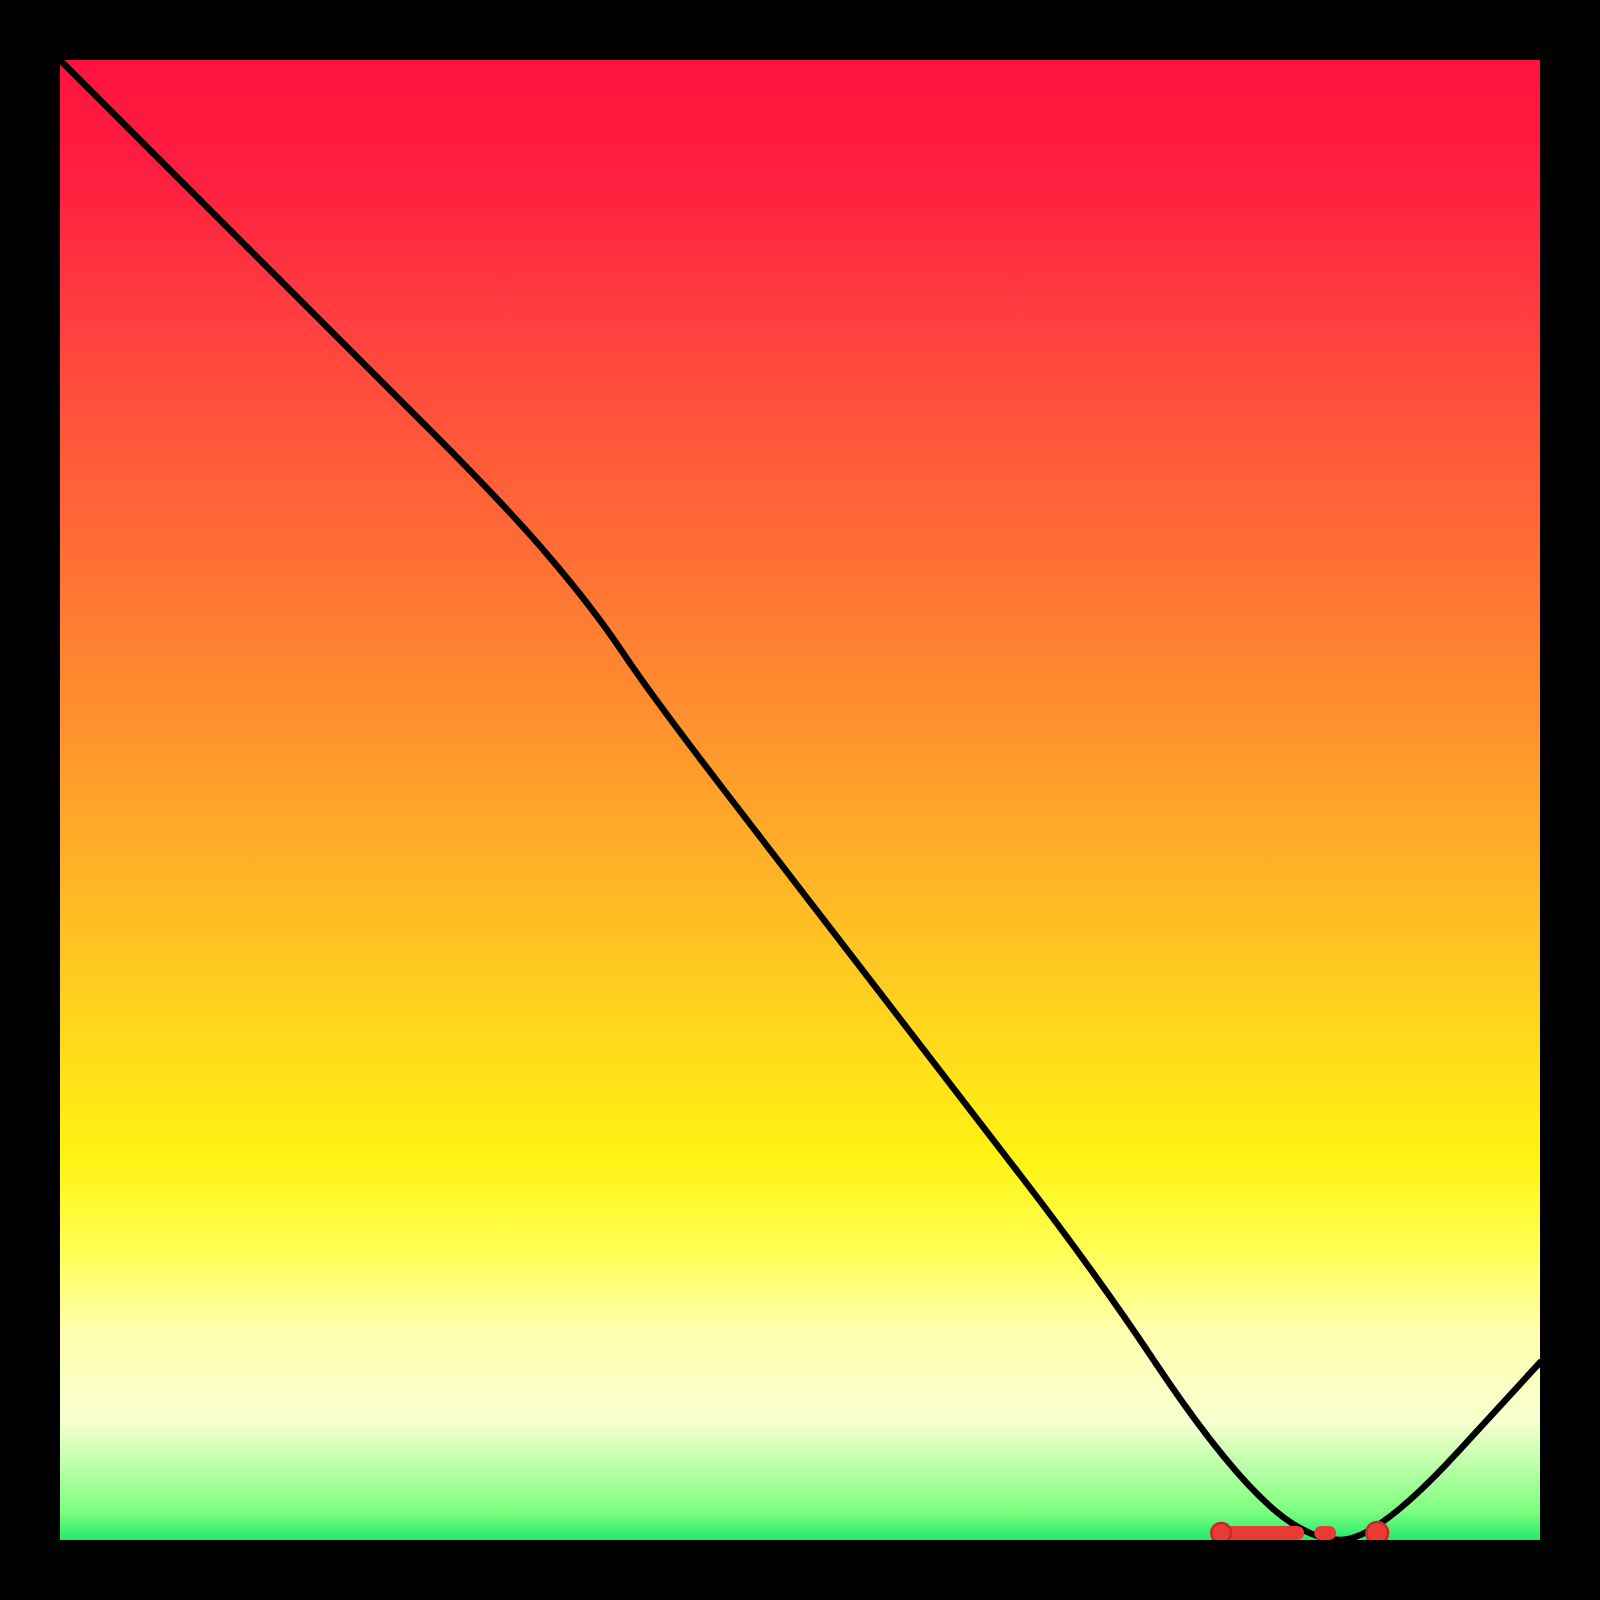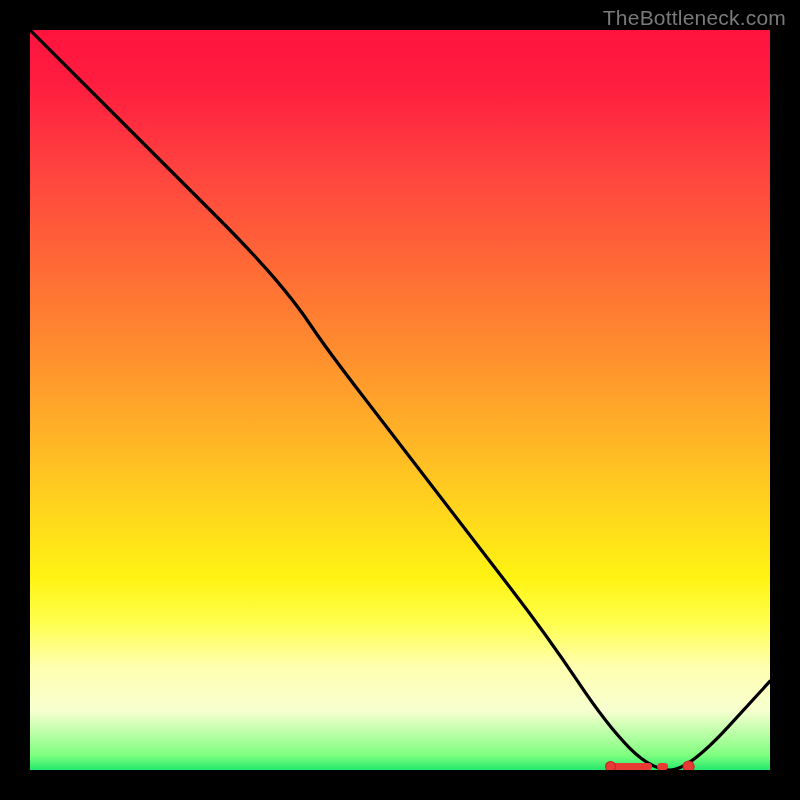--- a/index.html
+++ b/index.html
@@ -72,21 +72,20 @@
     stroke: #ea3a34;
     stroke-width: 7;
     stroke-linecap: round;
     stroke-dasharray: 34 12 8 10;
   }
 </style>
 </head>
 <body>
 <div class="wrap">
 
-  <div class="attribution">TheBottleneck.com</div>
 
   <div class="plot-area">
     <svg class="curve-svg" viewBox="0 0 740 740" preserveAspectRatio="none">
       <path id="curve-path" class="curve-path" d="M 0 0 Q 74 74 111 111 Q 148 148 185 185 Q 222 222 244.2 247.9 Q 266.4 273.8 281.2 296 Q 296 318.20000000000005 333 366.3 Q 370 414.4 407 462.5 Q 444 510.6 481 558.7 Q 518 606.8 547.6 651.2 Q 577.2 695.6 599.4000000000001 717.8 Q 621.6 740 640.1 740 Q 658.6 740 699.3 695.6 T 740 651.2"></path>
       <g id="marker-group">
           <line x1="584.6" y1="736.5" x2="634.6" y2="736.5" class="marker-dash"></line>
           <circle cx="580.6" cy="736.5" r="5" class="marker"></circle>
           <circle cx="658.6" cy="736.5" r="5.5" class="marker"></circle>
         </g>
     </svg>

